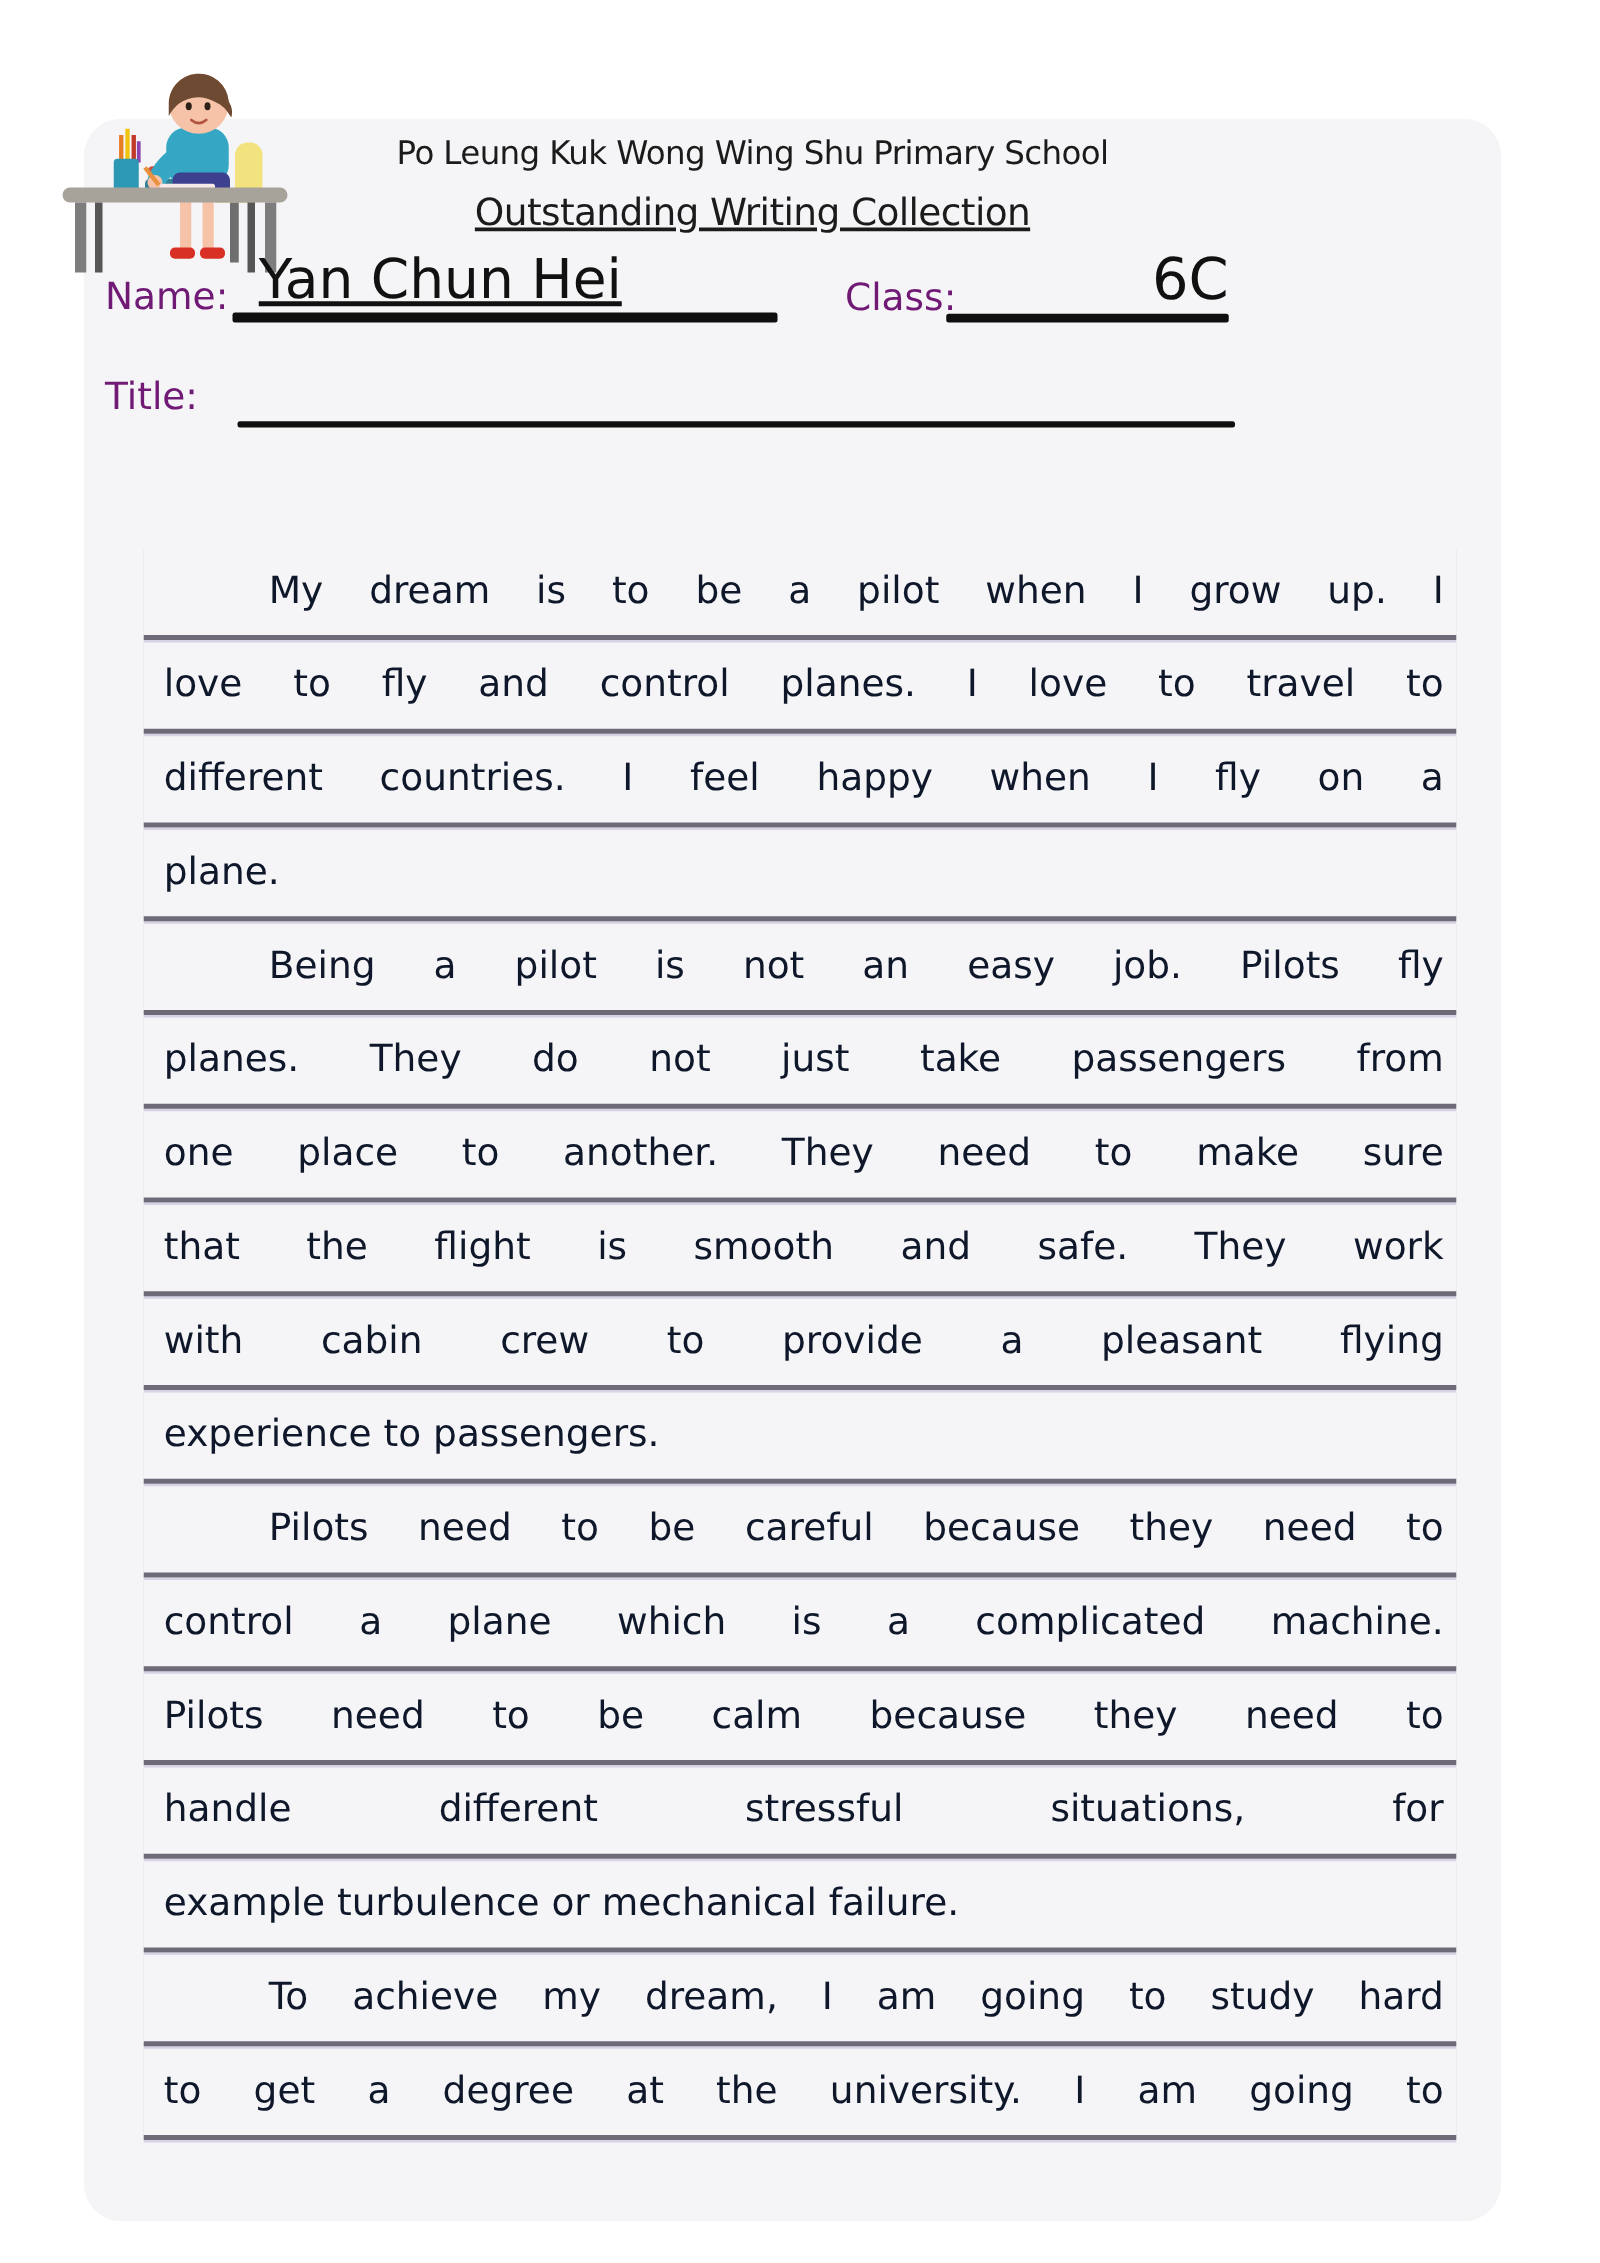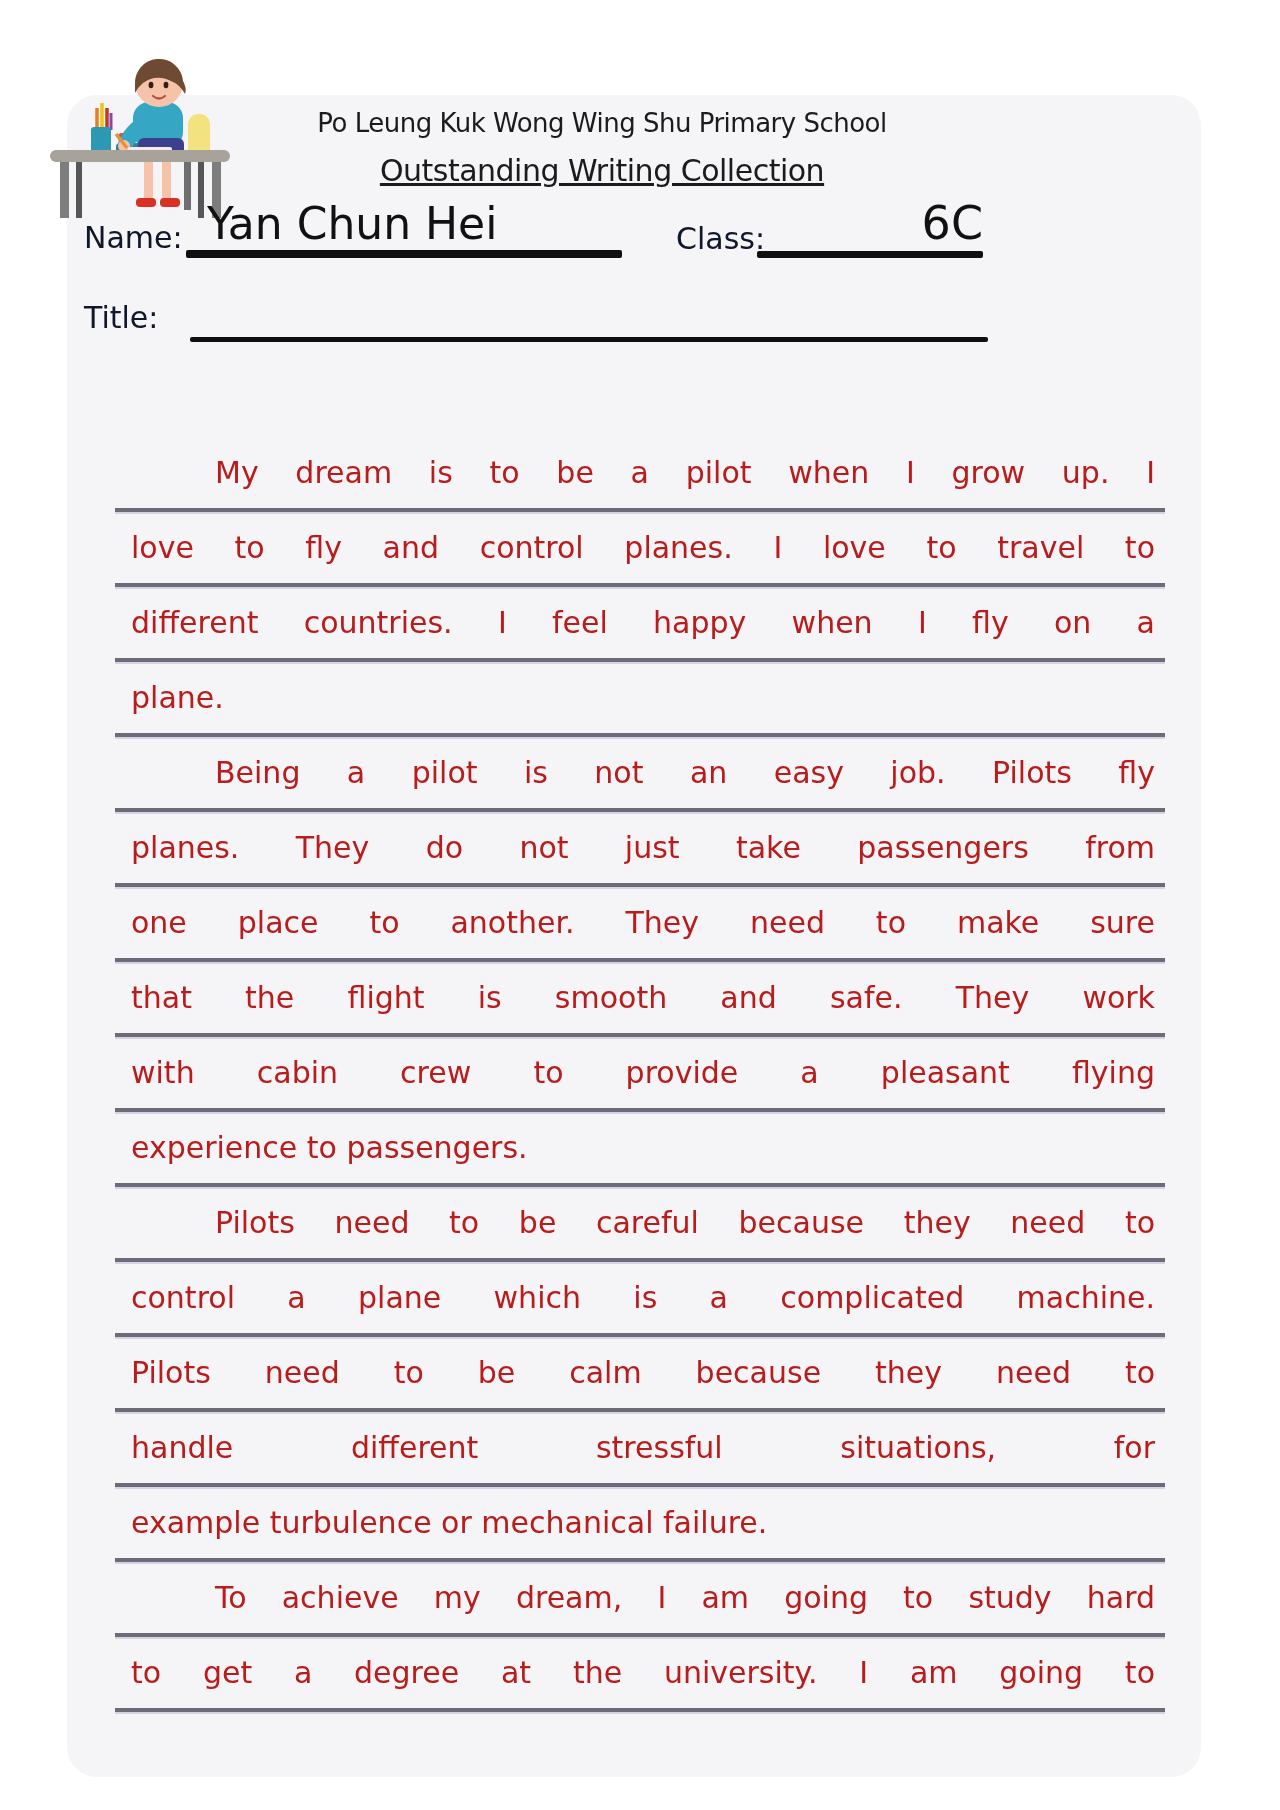--- a/index.html
+++ b/index.html
@@ -9,40 +9,40 @@
 
   .card { position:absolute; left:67px; top:95px; width:1134px; height:1682px;
     background:#f5f5f7; border-radius:30px; }
 
   .illustration { position:absolute; left:40px; top:40px; width:200px; height:182px; }
 
   .header-text { position:absolute; left:228px; top:100px; width:748px; text-align:center; }
   .school-name { font-size:26px; line-height:47px; letter-spacing:-0.5px; white-space:nowrap; }
   .collection-title { font-size:30px; line-height:47px; letter-spacing:-0.5px; white-space:nowrap;text-decoration:underline; }
 
-  .label { position:absolute; font-size:30px; color:#0f172a; }
+  .label { position:absolute; font-size:30px; color:#701a75; }
   .fill-value { position:absolute; font-size:44px; color:#111; white-space:nowrap; }
   .rule-black { position:absolute; background:#0f0f0f; border-radius:2px; }
 
   .name-label { left:84px; top:220px; }
   .name-underline { left:186px; top:250px; width:436px; height:8px; }
-  .name-value { left:207px; top:198px; }
+  .name-value { left:207px; top:198px;text-decoration:underline; }
 
   .class-label { left:676px; top:221px; }
   .class-underline { left:757px; top:251px; width:226px; height:7px; }
   .class-value { left:757px; top:196px; width:226px; text-align:right; font-size:46px; }
 
   .title-label { left:84px; top:300px; }
   .title-underline { left:190px; top:337px; width:798px; height:5px; }
   .title-value { left:207px; top:288px; }
 
   .essay { position:absolute; left:115px; top:437px; width:1050px; }
   .essay-line { position:relative; height:75px; font-size:30px; line-height:71px;
     padding:0 10px 0 16px; border-bottom:4px solid #6f6a78;
-    box-shadow:0 2px 0 #d8d2e6; white-space:nowrap; overflow:visible; color:#b91c1c; }
+    box-shadow:0 2px 0 #d8d2e6; white-space:nowrap; overflow:visible; color:#0f172a; }
   .essay-line.justify { white-space:normal; text-align:justify; text-align-last:justify; }
   .essay-line.indent { padding-left:100px; }
 </style>
 </head>
 <body>
 
 <div class="page">
 
   <div class="card"></div>
 

